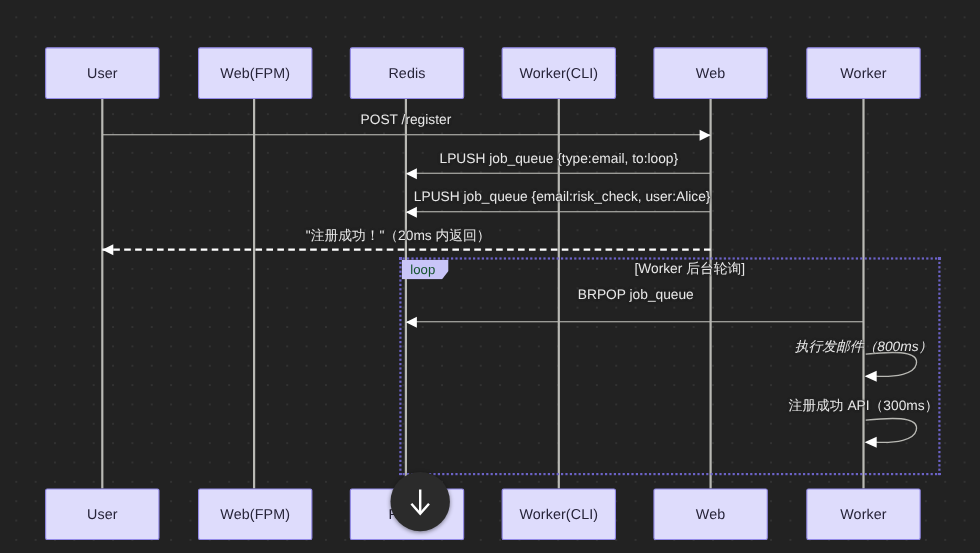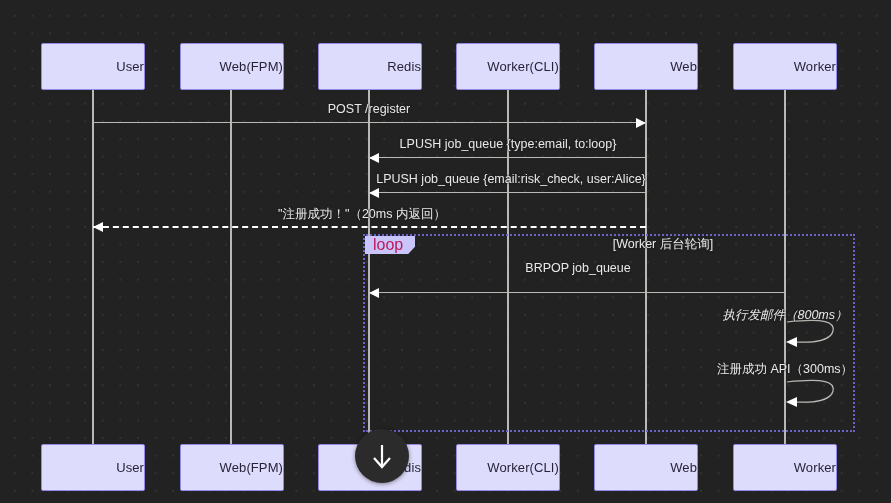--- a/index.html
+++ b/index.html
@@ -23,21 +23,21 @@
   .actor-box {
     position: absolute;
     box-sizing: border-box;
     background: #dedcfc;
     border: 1px solid #9289e8;
     border-radius: 2px;
     color: #262338;
     font-size: 13px;
     display: flex;
     align-items: center;
-    justify-content: flex-end;
+    justify-content: center;
     text-align: center;
     letter-spacing: .1px;
     z-index: 6;
   }
 
   
   .lifeline {
     position: absolute;
     width: 2px;
     background: #b9b9b4;
@@ -88,36 +88,35 @@
   
   .frag {
     position: absolute;
     box-sizing: border-box;
     border: 2px dotted #6c63c8;
     z-index: 2;
   }
   .frag-tag {
     position: absolute;
     background: #c9c5f8;
-    color: #be185d;
-    font-size: 16px;
+    color: #14532d;
+    font-size: 12px;
     padding: 2px 12px 2px 8px;
     line-height: 14px;
     z-index: 7;
     clip-path: polygon(0 0, 100% 0, 100% 58%, 86% 100%, 0 100%);
   }
   .frag-cond {
     position: absolute;
     color: #e8e8e8;
     font-size: 12.5px;
     white-space: nowrap;
     transform: translateX(-50%);
     z-index: 5;
     text-shadow: 0 0 2px #222, 0 0 2px #222;
-    margin-left: 36px;
   }
 
   
   .scroll-btn {
     position: absolute;
     width: 54px;
     height: 54px;
     border-radius: 50%;
     background: #2b2b2b;
     display: flex;

